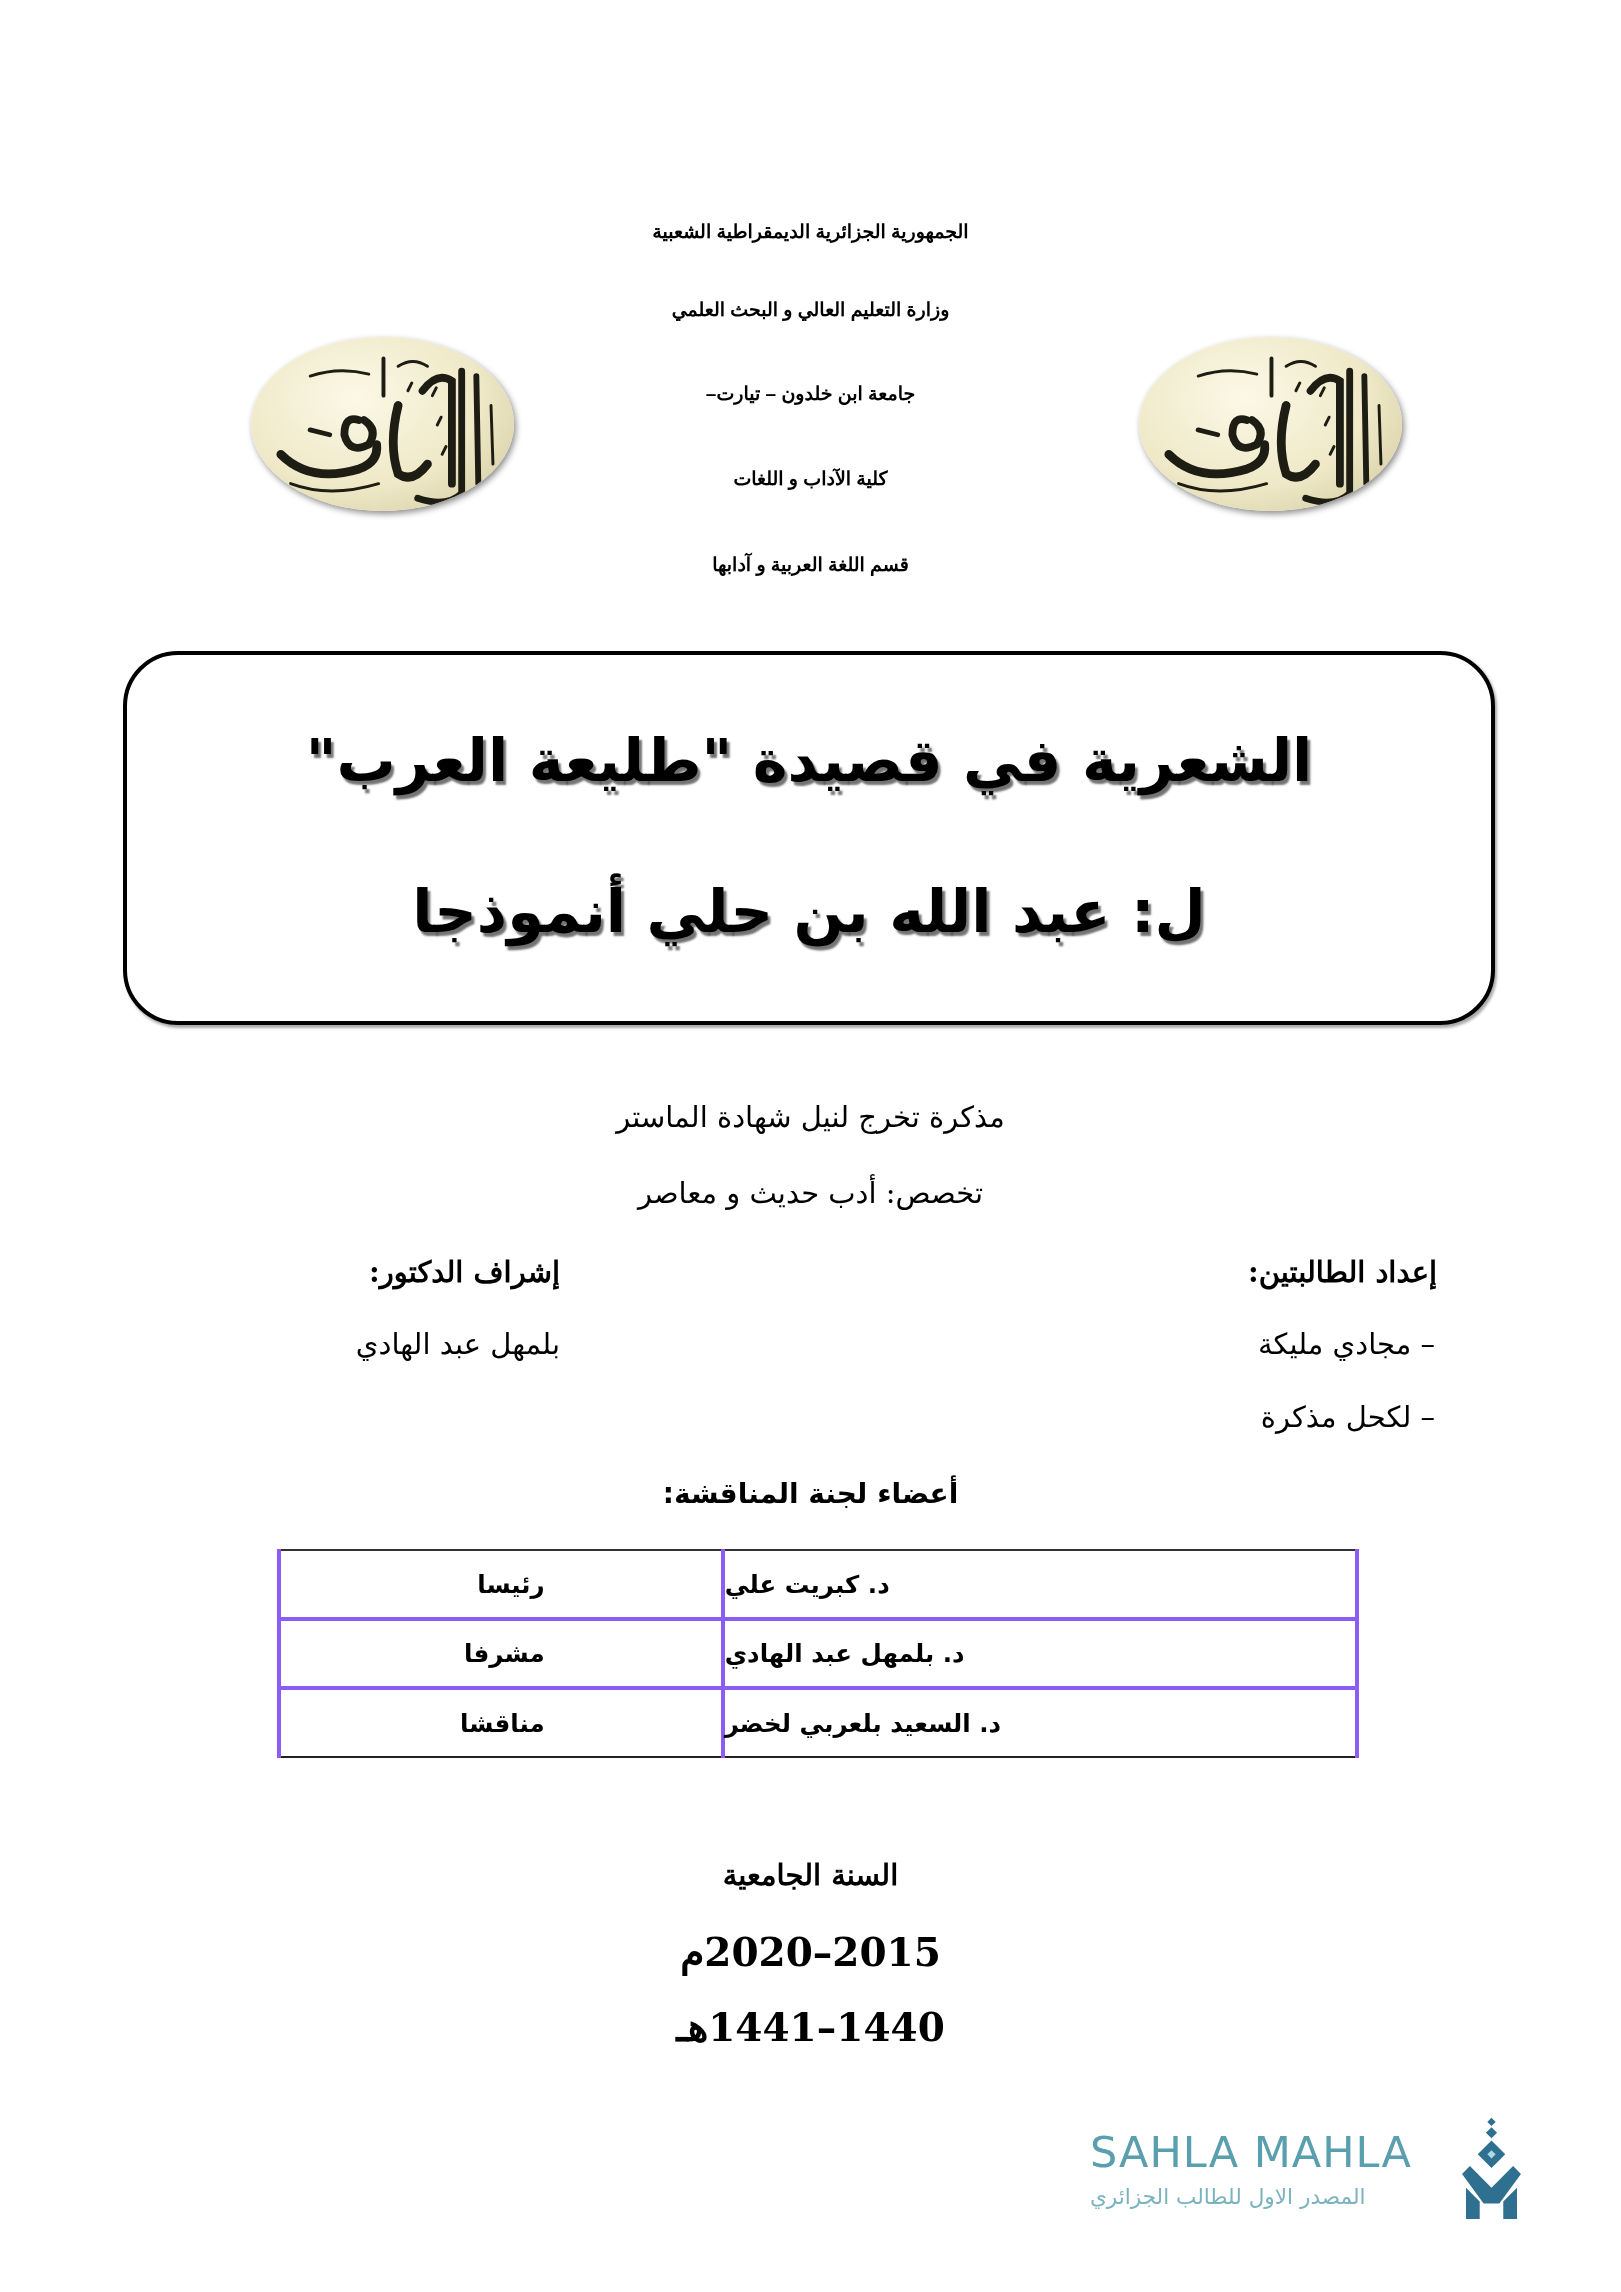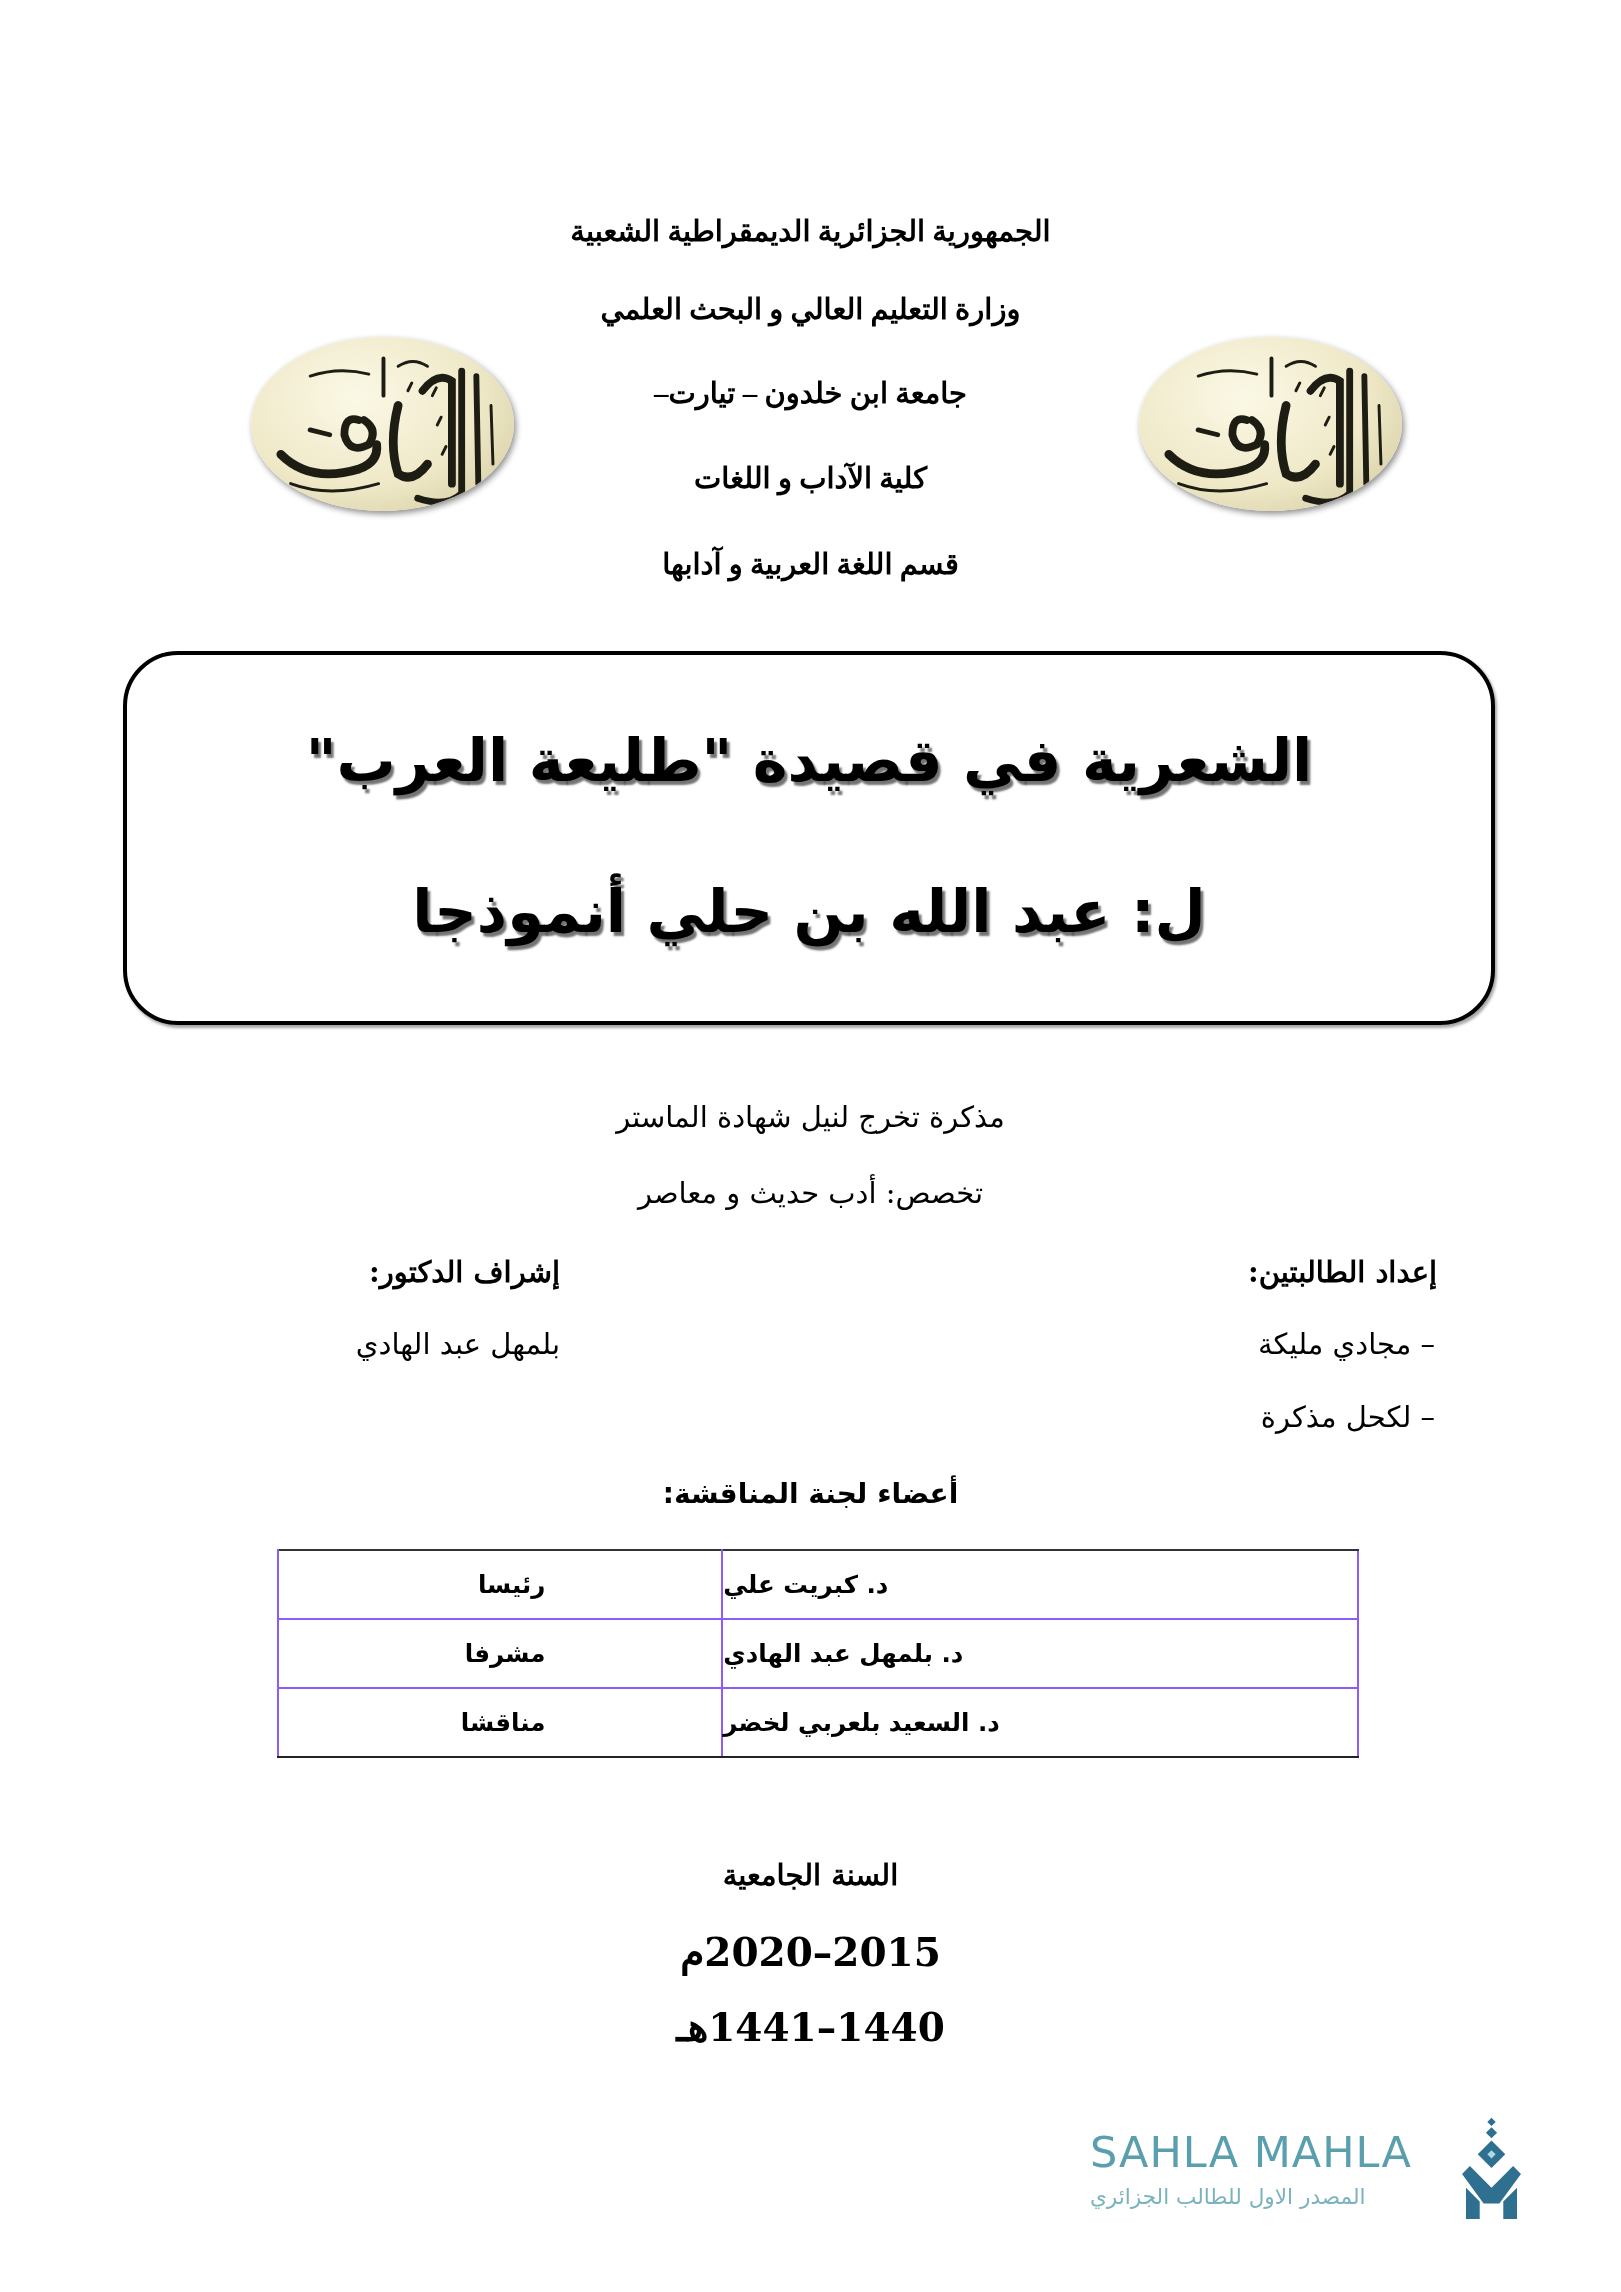--- a/index.html
+++ b/index.html
@@ -12,23 +12,23 @@
       direction: rtl;
     }
     .abs { position: absolute; }
     .center-line {
       position: absolute;
       left: 0; width: 1621px;
       text-align: center;
       white-space: nowrap;
     }
     .header-line {
-      font-family: Liberation Serif, serif;
-      font-weight: bold;
-      font-size: 29px;
+      font-family: Liberation Sans, sans-serif;
+      font-weight: bold;
+      font-size: 19px;
       line-height: 39px;
     }
 
     
     .uni-logo {
       position: absolute;
       width: 263px;
       height: 174px;
       border-radius: 50%;
       background: radial-gradient(ellipse at 40% 35%, #fbf8e6 0%, #efe9c8 55%, #d9d1a8 85%, #8f8a70 100%);
@@ -81,21 +81,21 @@
     
     .committee-table {
       position: absolute;
       left: 277px; top: 1549px;
       width: 1082px;
       border-collapse: collapse;
       direction: rtl;
     }
     .committee-table td {
       height: 69px;
-      border: 2px solid #8b5cf6;
+      border: 4px solid #8b5cf6;
       font-family: "DejaVu Sans", "Liberation Sans", sans-serif;
       font-weight: bold;
       font-size: 24.5px;
       vertical-align: middle;
       white-space: nowrap;
     }
     .committee-table tr:first-child td { border-top: 2.9px solid #333; }
     .committee-table tr:last-child td { border-bottom: 2.9px solid #222; }
     .committee-table td.name-cell { width: 637px; text-align: left; padding-right: 15px; }
     .committee-table td.role-cell { width: 445px; text-align: right; padding-right: 176px; }

